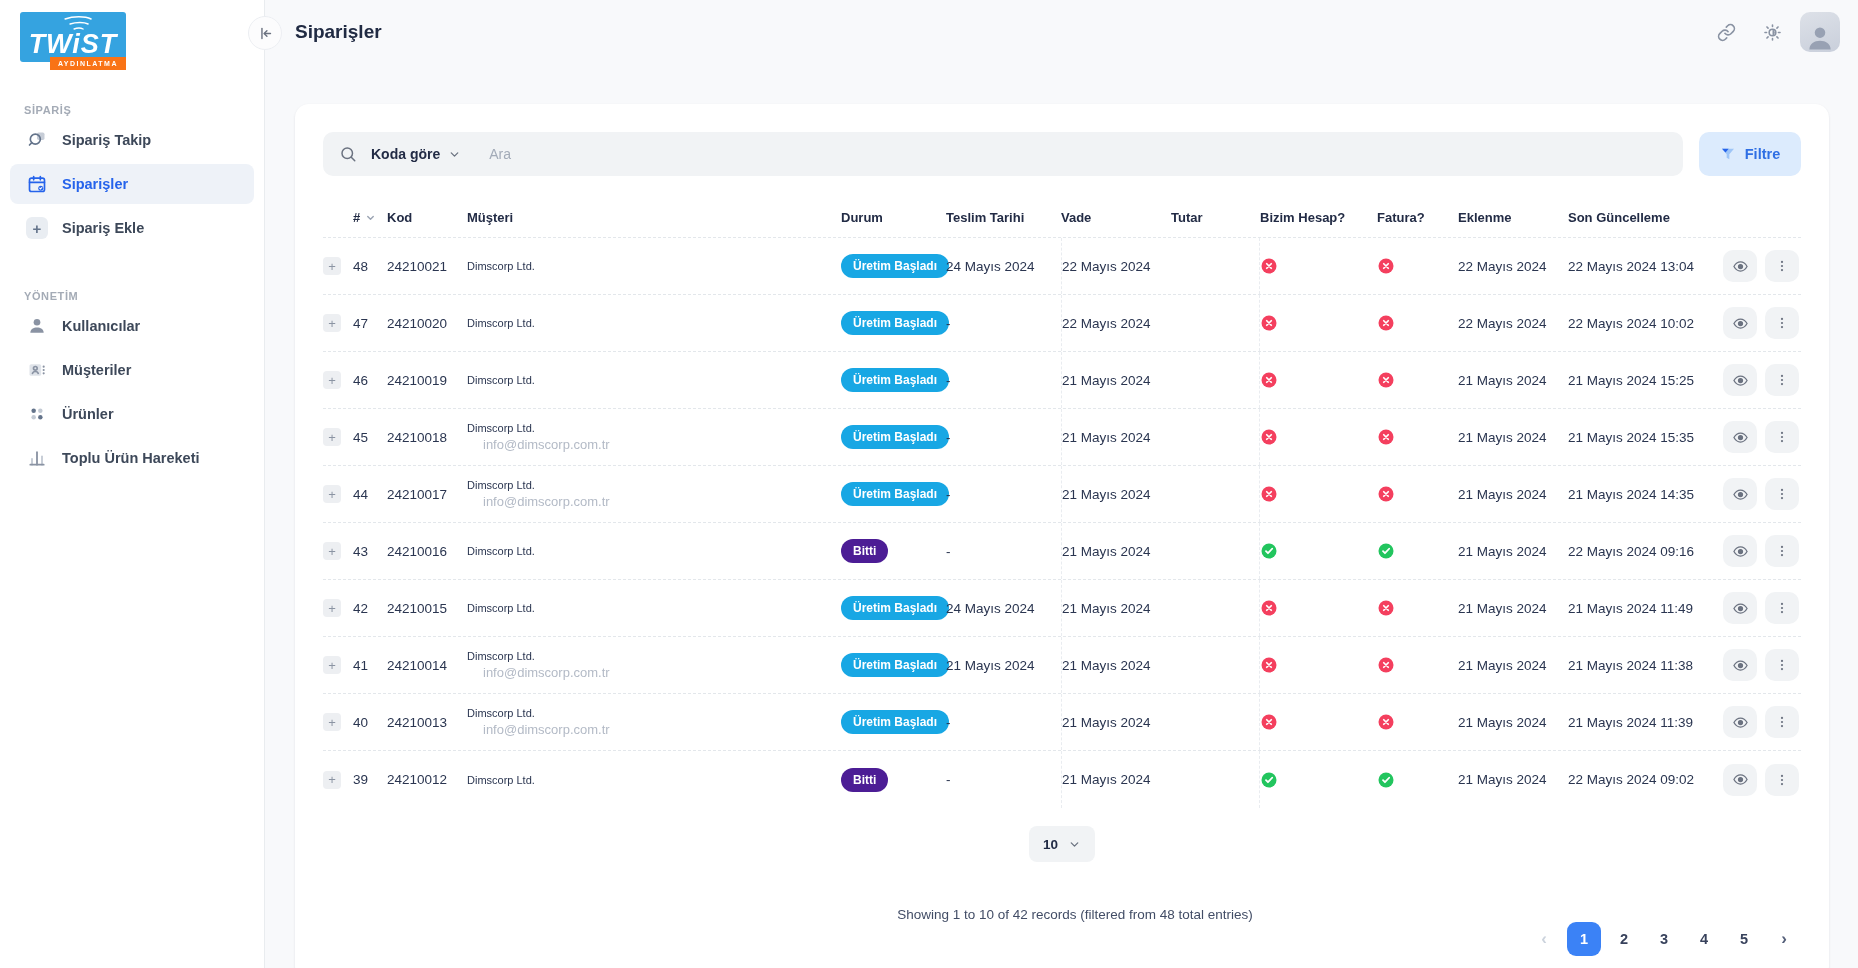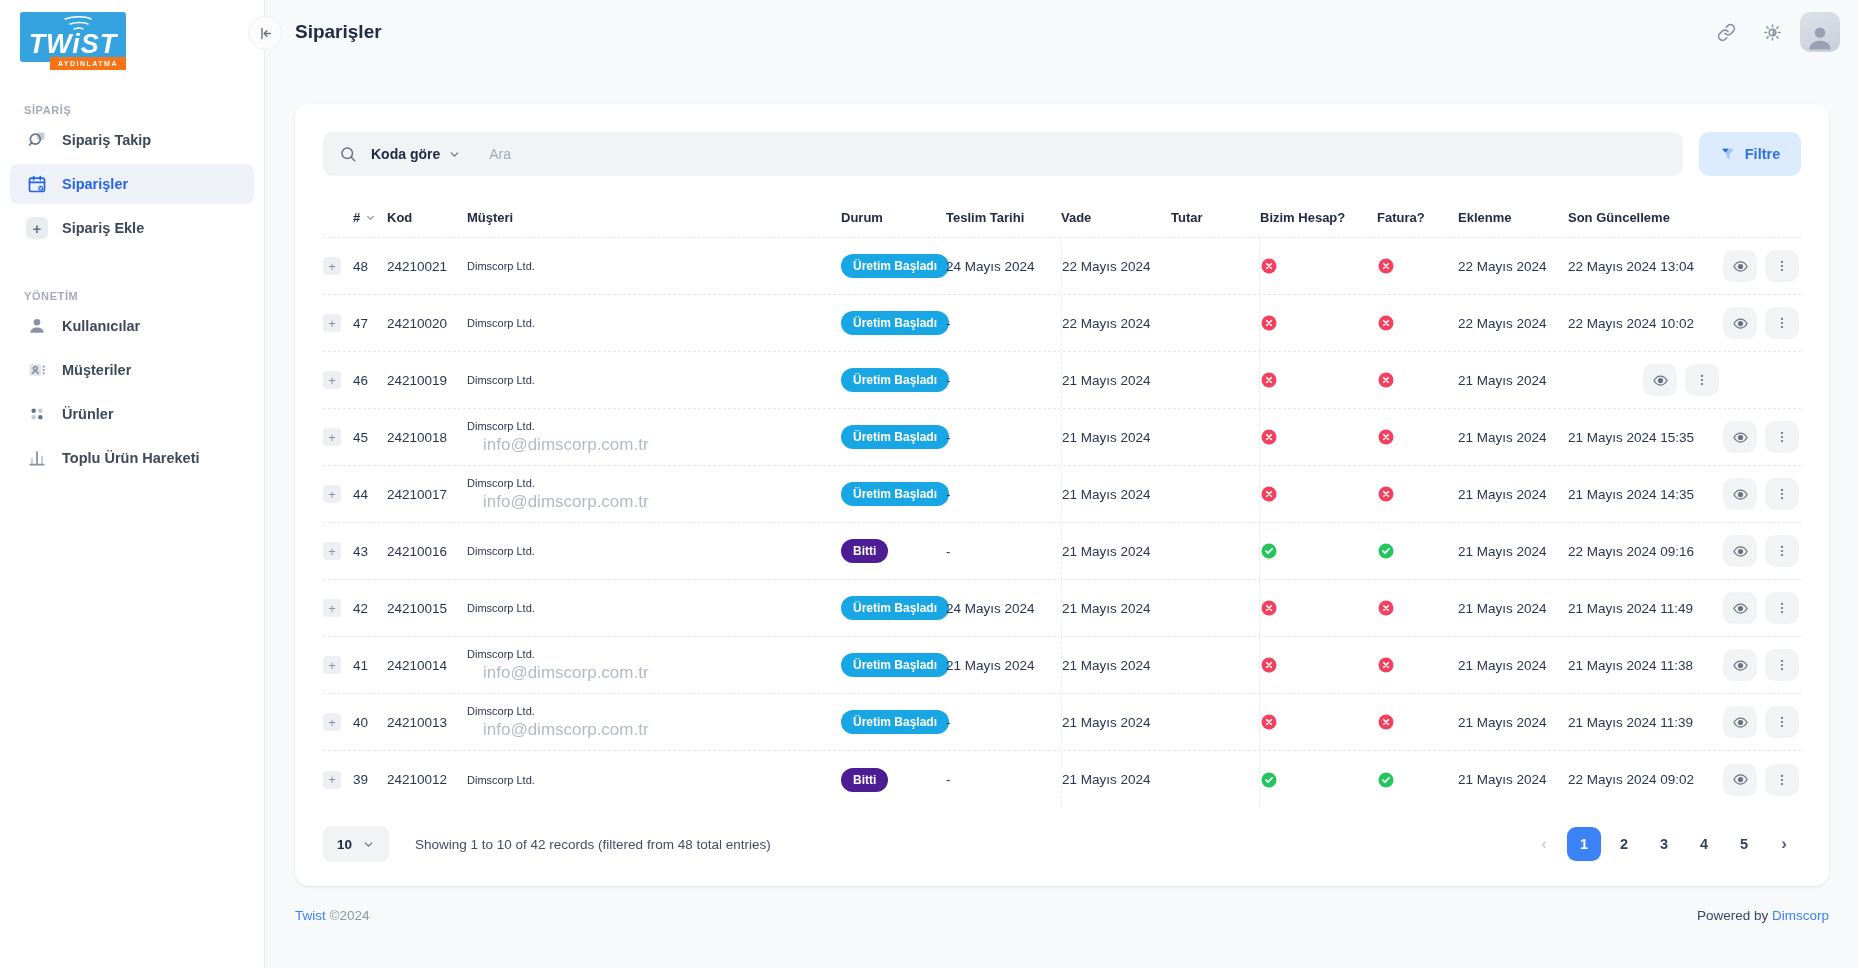--- a/index.html
+++ b/index.html
@@ -42,30 +42,30 @@
   .thead { margin-top:24px; border-bottom:1px dashed #e3e7eb; }
   .thead > div { display:flex; align-items:center; gap:5px; font-size:13px; font-weight:700; color:#222b45; padding:10px 0 12px 0; }
   .trow { border-bottom:1px dashed #e3e7eb; min-height:57px; }
   .trow:last-child { border-bottom:none; }
   .trow > div { display:flex; align-items:center; font-size:13.5px; font-weight:500; color:#2a3550; }
   .cell-vade { border-left:1px dashed #e9ecf0; padding-left:0; }
   .cell-tutar { border-right:1px dashed #e9ecf0; }
   .expand-btn { width:18px; height:18px; border-radius:4px; background:#edeff2; color:#8b94a3; font-size:13px; line-height:1; display:flex; align-items:center; justify-content:center; cursor:pointer; }
   .cust { display:flex; flex-direction:column; justify-content:center; gap:3px; }
   .cust-name { font-size:11px; font-weight:500; color:#2a3550; }
-  .cust-email { font-size:17px; color:#b3bac6;padding-left:16px; }
+  .cust-email { font-size:13px; color:#b3bac6;padding-left:16px; }
   .badge { display:inline-block; padding:5px 12px; border-radius:999px; color:#fff; font-size:12px; font-weight:700; white-space:nowrap; }
   .bool-ic { display:flex; align-items:center; }
   .row-actions { display:flex; gap:8px; justify-content:flex-end; width:100%; padding-right:2px; }
   .act-btn { width:34px; height:32px; border:none; border-radius:10px; background:#f1f3f5; display:flex; align-items:center; justify-content:center; cursor:pointer; }
 
   
-  .card-footer { margin-top:18px; display:flex; align-items:center; }
+  .card-footer { margin-top:18px; display:flex; align-items:center;flex-direction:column; }
   .pagesize { height:36px; min-width:66px; background:#f1f3f5; border-radius:8px; display:flex; align-items:center; justify-content:center; gap:10px; padding:0 12px; font-size:13.5px; font-weight:600; color:#222b45; cursor:pointer; }
-  .summary { margin-left:26px; font-size:13.5px; color:#424d66; }
+  .summary { margin-left:26px; font-size:13.5px; color:#424d66;margin-top:45px; }
   .pager { margin-left:auto; display:flex; align-items:center; gap:6px; }
   .page-btn { min-width:34px; height:34px; border:none; background:transparent; border-radius:9px; font-size:14.5px; font-weight:600; color:#38425c; font-family:"Liberation Sans",sans-serif; cursor:pointer; display:flex; align-items:center; justify-content:center; }
   .page-btn.active { background:#3b82f6; color:#fff; }
   .page-nav { font-size:17px; color:#55607a; }
   .page-nav.disabled { color:#ccd3dd; }
 
   
   .page-footer { margin:22px 30px 0 30px; width:1534px; display:flex; align-items:flex-end; font-size:13.5px; color:#8d96a5; }
   .link-blue { color:#3b82f6; text-decoration:none; cursor:pointer; }
   .powered { margin-left:auto; color:#3c4661; }
@@ -384,20 +384,21 @@
           </div>
         <div>
             <span class="bool-ic">
               <svg width="18" height="18" viewBox="0 0 24 24">
                 <circle cx="12" cy="12" r="10" fill="#f43f5e"></circle>
                 <path d="M9 9l6 6M15 9l-6 6" stroke="#fff" stroke-width="2.3" fill="none" stroke-linecap="round"></path>
               </svg>
             </span>
           </div>
         <div>21 Mayıs 2024</div>
+        <div>21 Mayıs 2024 15:25</div>
         <div>
             <div class="row-actions">
           <button class="act-btn">
             <svg width="15" height="15" viewBox="0 0 24 24" fill="none" stroke="#6b7280" stroke-width="2">
                   <path d="M1.5 12S5.5 4.8 12 4.8 22.5 12 22.5 12 18.5 19.2 12 19.2 1.5 12 1.5 12z"></path>
                   <circle cx="12" cy="12" r="3.2" fill="#6b7280"></circle>
                 </svg>
           </button>
           <button class="act-btn">
             <svg width="14" height="14" viewBox="0 0 24 24" fill="#6b7280">

